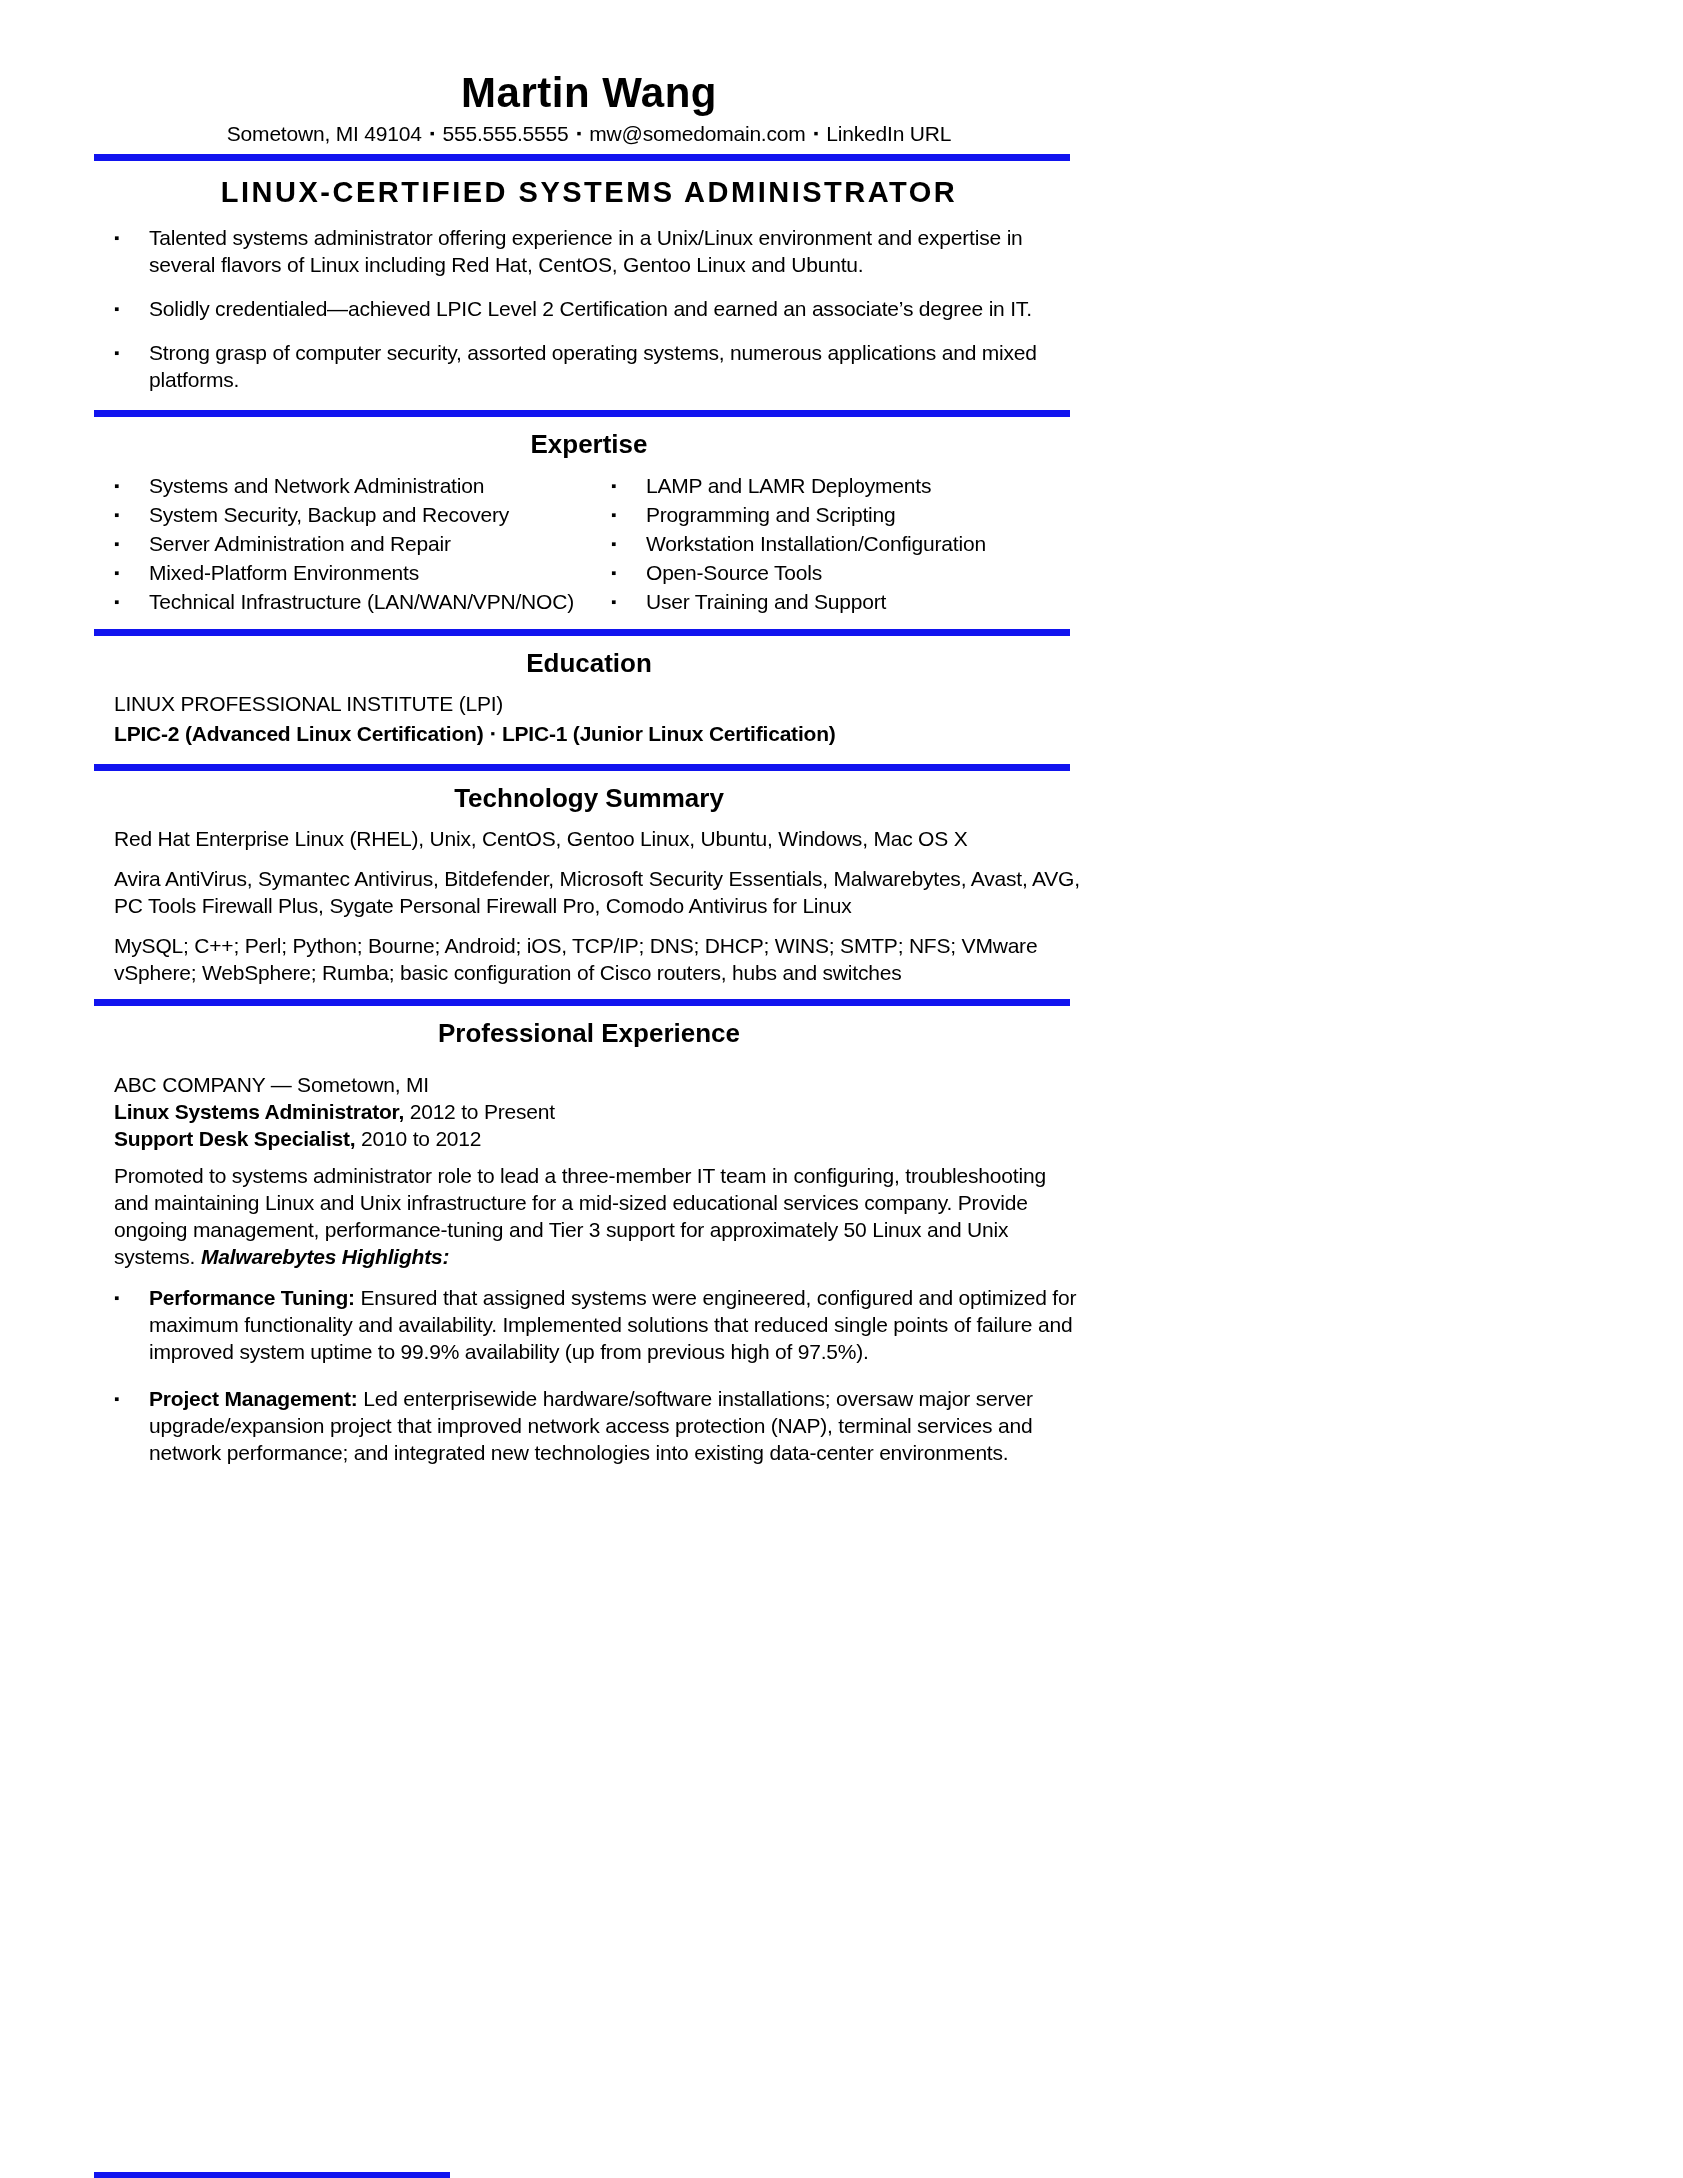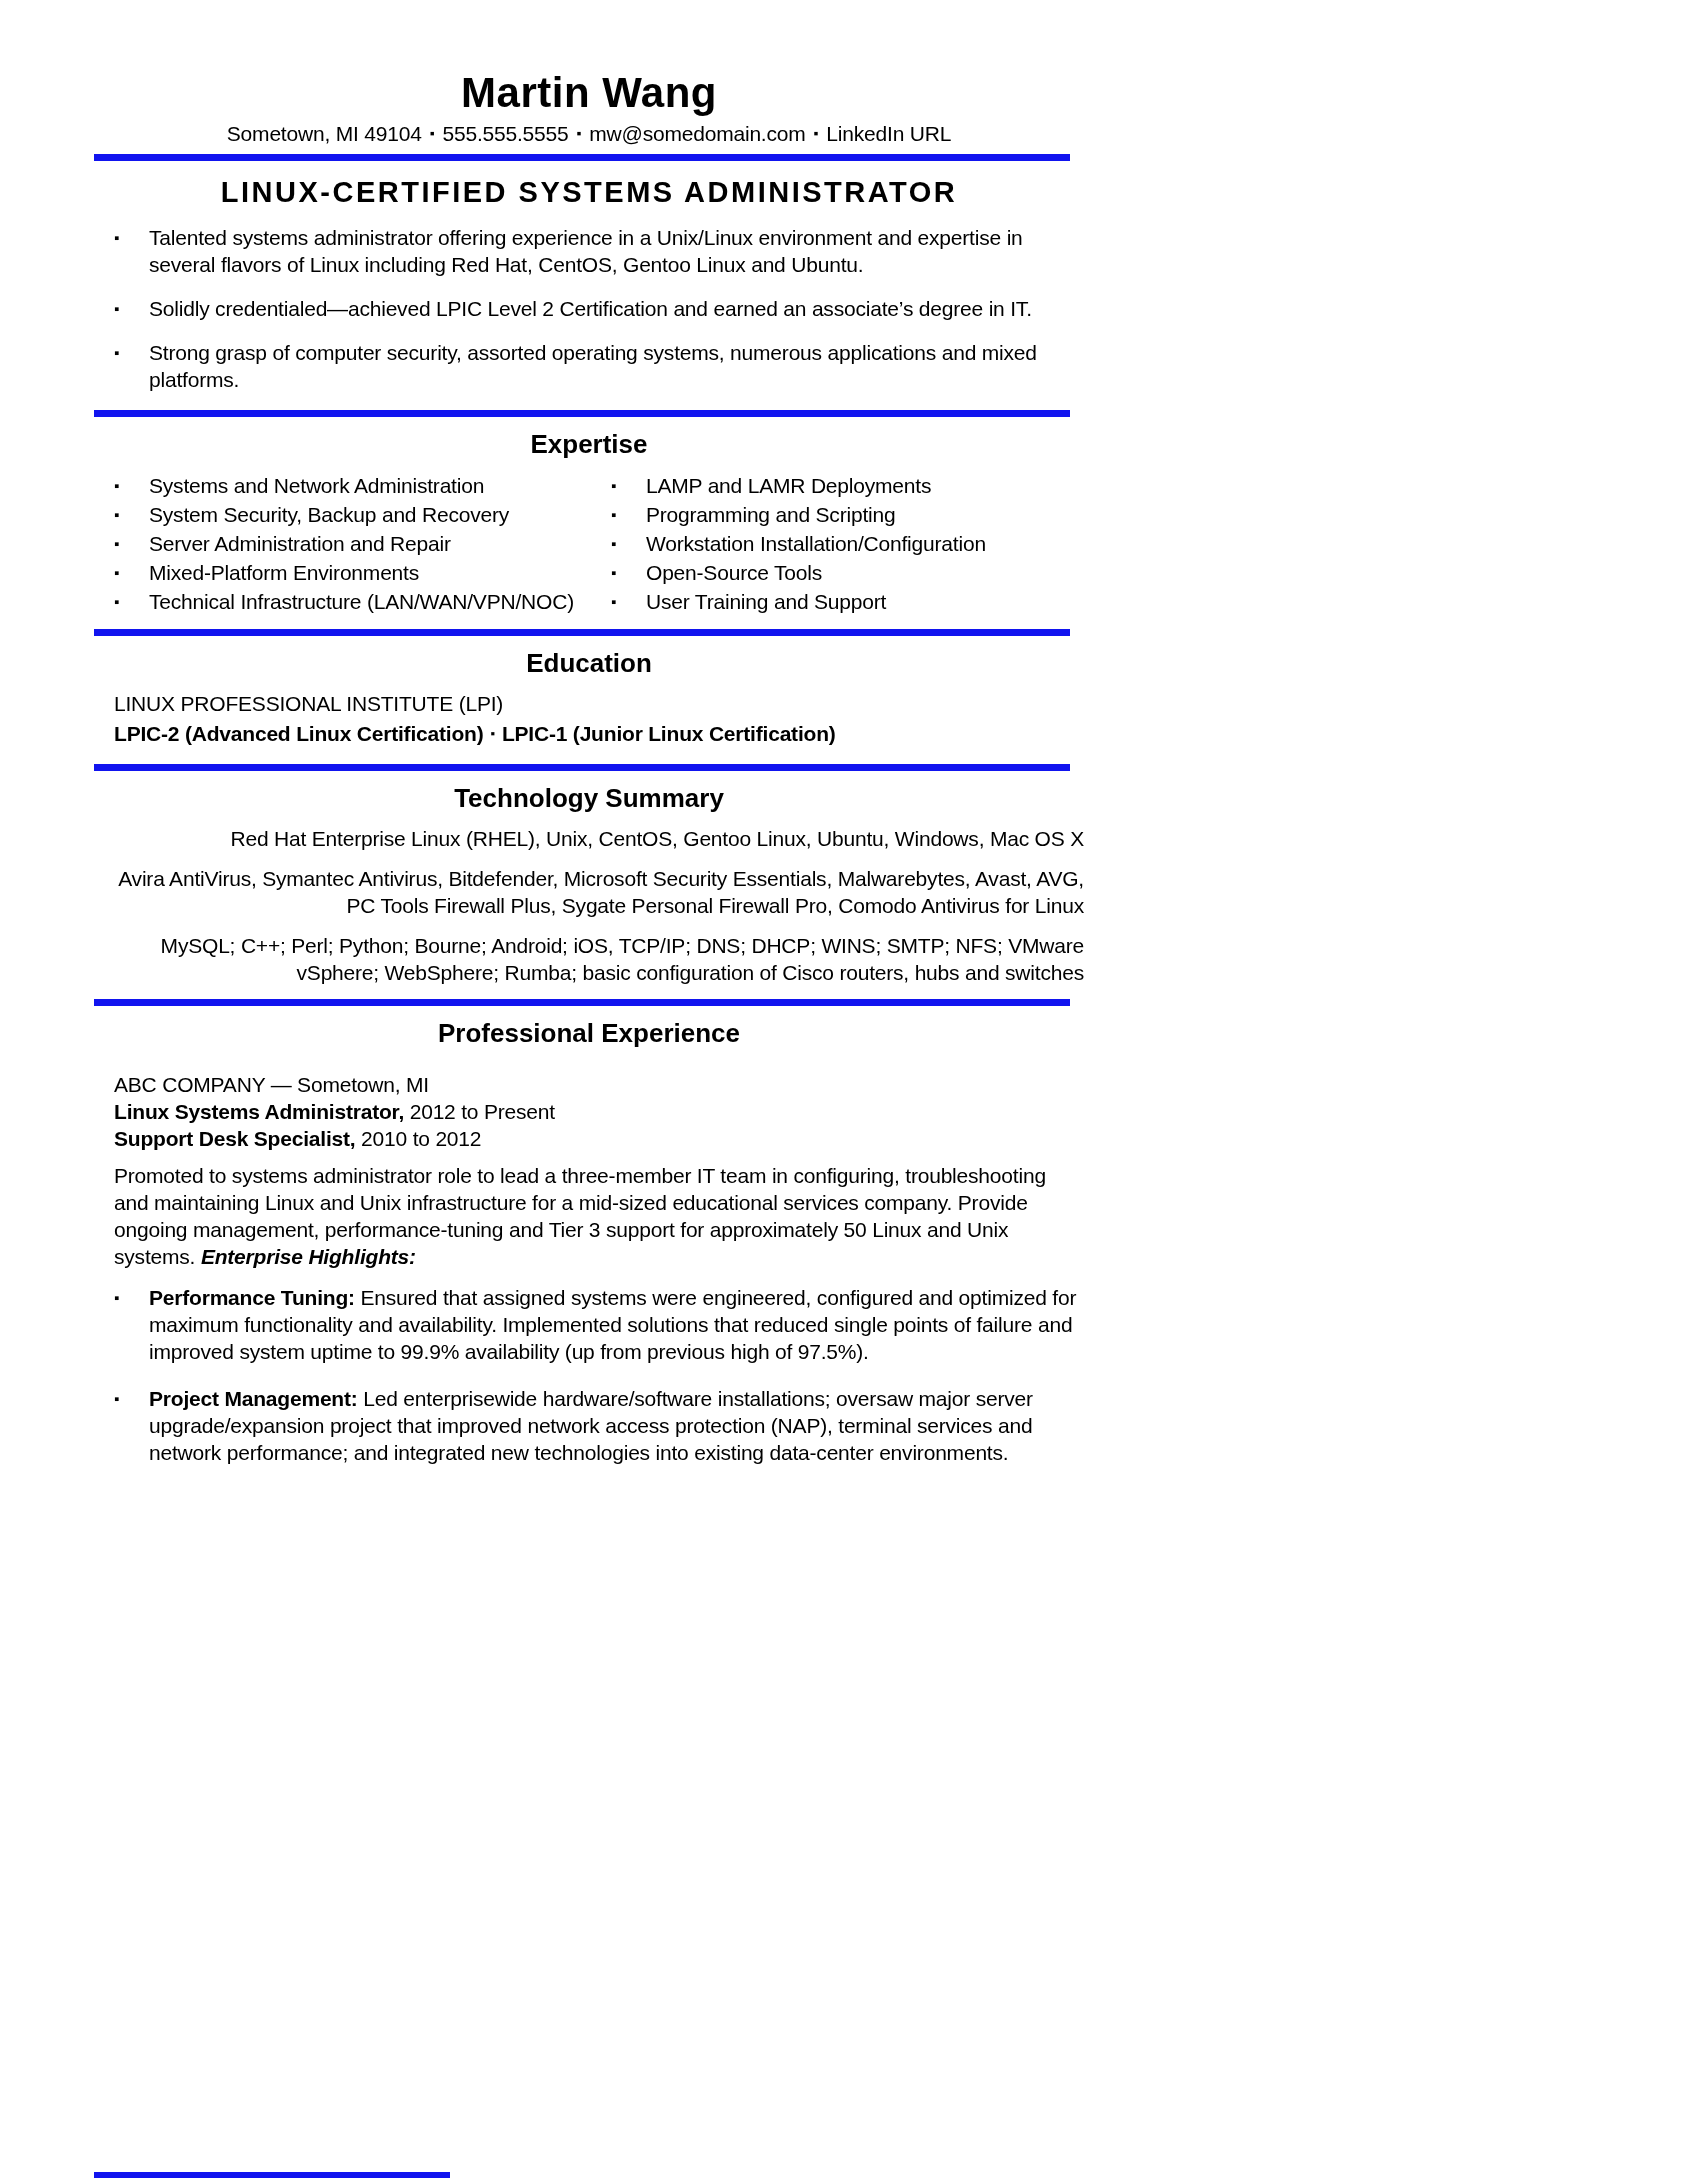--- a/index.html
+++ b/index.html
@@ -108,21 +108,21 @@
   
   .line {
     padding-left:20px;
     font-size:21px;
     line-height:27px;
   }
   .edu-inst { margin-top:7px; }
   .edu-certs { margin-top:3px; font-weight:bold; }
   .edu-abc { margin-top:19px; }
   .bold { font-weight:bold; }
-  .tech-p { margin-bottom:13px;text-align:right; }
+  .tech-p { margin-bottom:13px; }
   .tech-first { margin-top:7px; }
   .company { margin-top:22px; }
   .role { margin-top:1px; line-height:26px; }
   .role .r-title { font-weight:bold; }
   .desc { margin-top:10px; }
   .bi { font-weight:bold; font-style:italic; }
   .ach-list { margin-top:14px; }
   .ach-list .b-row { margin-bottom:20px; }
 </style>
 </head>
@@ -222,21 +222,21 @@
   <div class="line role">
     <span class="r-title">Linux Systems Administrator,</span>
     <span>2012 to Present</span>
   </div>
   <div class="line role">
     <span class="r-title">Support Desk Specialist,</span>
     <span>2010 to 2012</span>
   </div>
   <p class="line desc">
     <span>Promoted to systems administrator role to lead a three-member IT team in configuring, troubleshooting and maintaining Linux and Unix infrastructure for a mid-sized educational services company. Provide ongoing management, performance-tuning and Tier 3 support for approximately 50 Linux and Unix systems.</span>
-    <span class="bi">Enterprise Highlights:</span>
+    <span class="bi">Malwarebytes Highlights:</span>
   </p>
 
   <div class="b-list ach-list">
     <div class="b-row">
       <span class="marker">▪</span>
       <p class="b-text">
         <span class="bold">Performance Tuning:</span>
         <span>Ensured that assigned systems were engineered, configured and optimized for maximum functionality and availability. Implemented solutions that reduced single points of failure and improved system uptime to 99.9% availability (up from previous high of 97.5%).</span>
       </p>
     </div>

